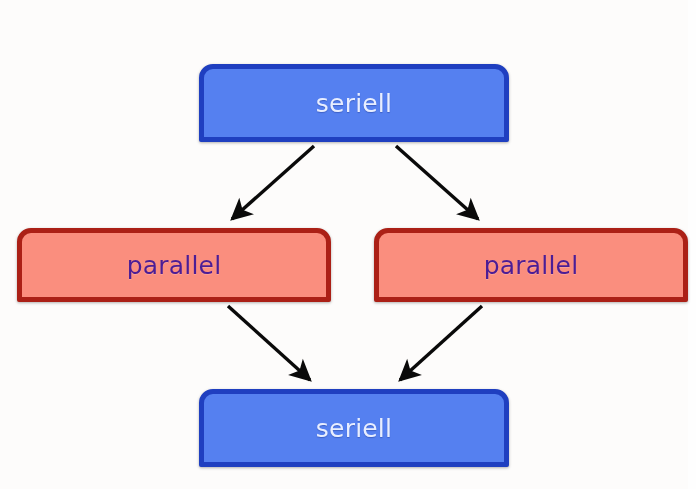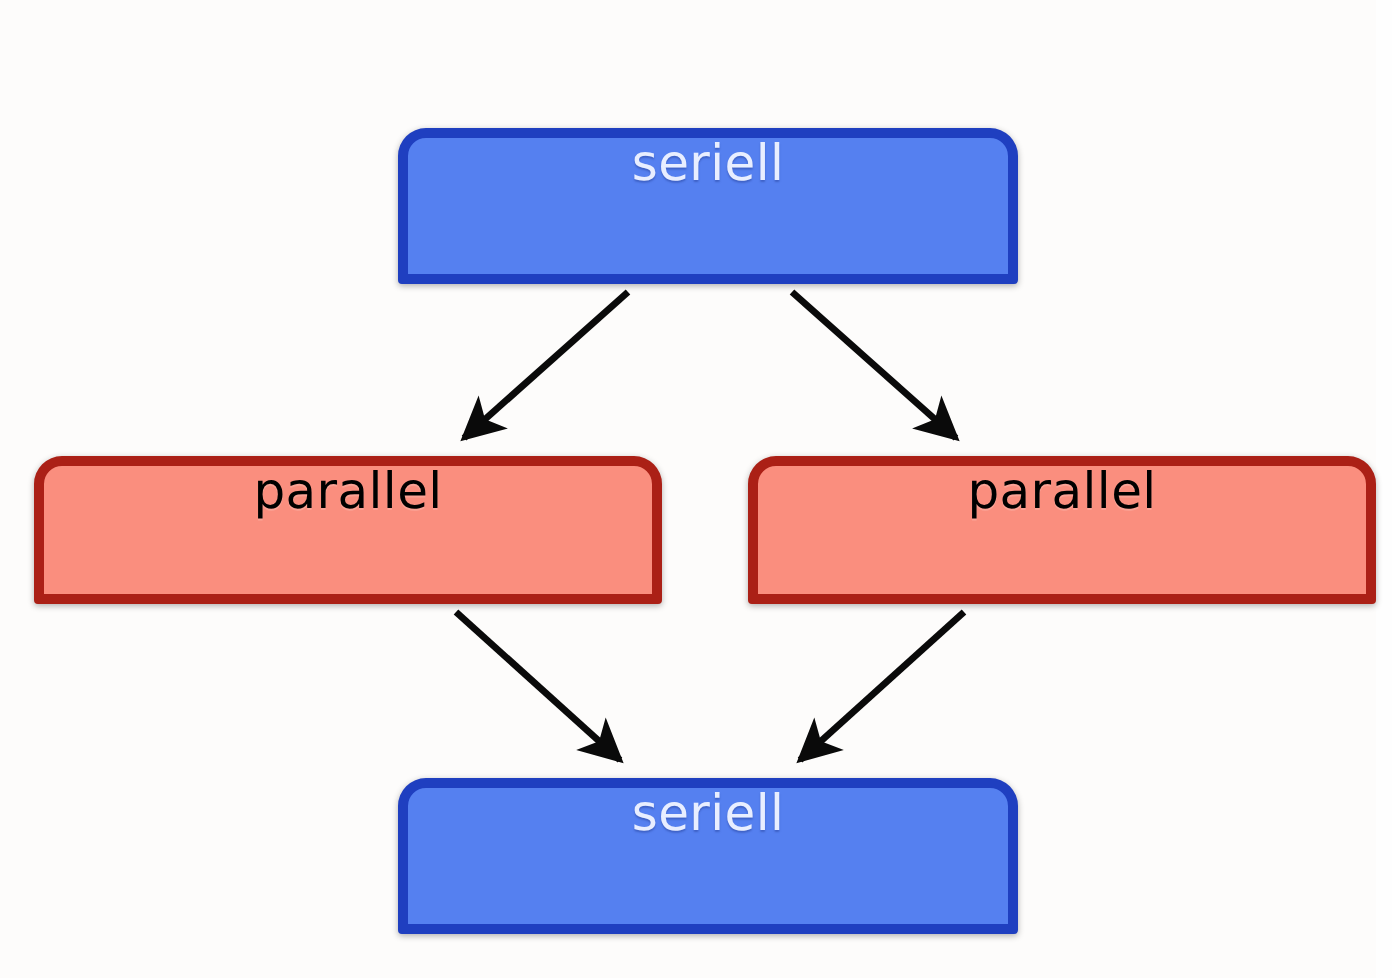--- a/index.html
+++ b/index.html
@@ -25,20 +25,21 @@
     width: 8px;
     height: 489px;
     background: #ffffff;
     opacity: 0.65;
   }
 
   .node {
     position: absolute;
     box-sizing: border-box;
     display: flex;
+    align-items: center;
     justify-content: center;
     border-radius: 14px 14px 2px 2px;
     z-index: 3;
   }
   .node .label {
     font-size: 25px;
     letter-spacing: 0.2px;
     line-height: 1;
     white-space: nowrap;
   }
@@ -54,21 +55,21 @@
     text-shadow: 0 1px 1px rgba(20,40,120,0.35);
   }
 
   
   .node.red {
     background: #fa8e7e;
     border: 5px solid #ab2016;
     box-shadow: 0 1px 3px rgba(0,0,0,0.30);
   }
   .node.red .label {
-    color: #000000;
+    color: #4c1d95;
     text-shadow: 0 1px 0 rgba(255,255,255,0.18);
   }
 
   #edges {
     position: absolute;
     left: 0;
     top: 0;
     width: 696px;
     height: 489px;
     z-index: 2;

